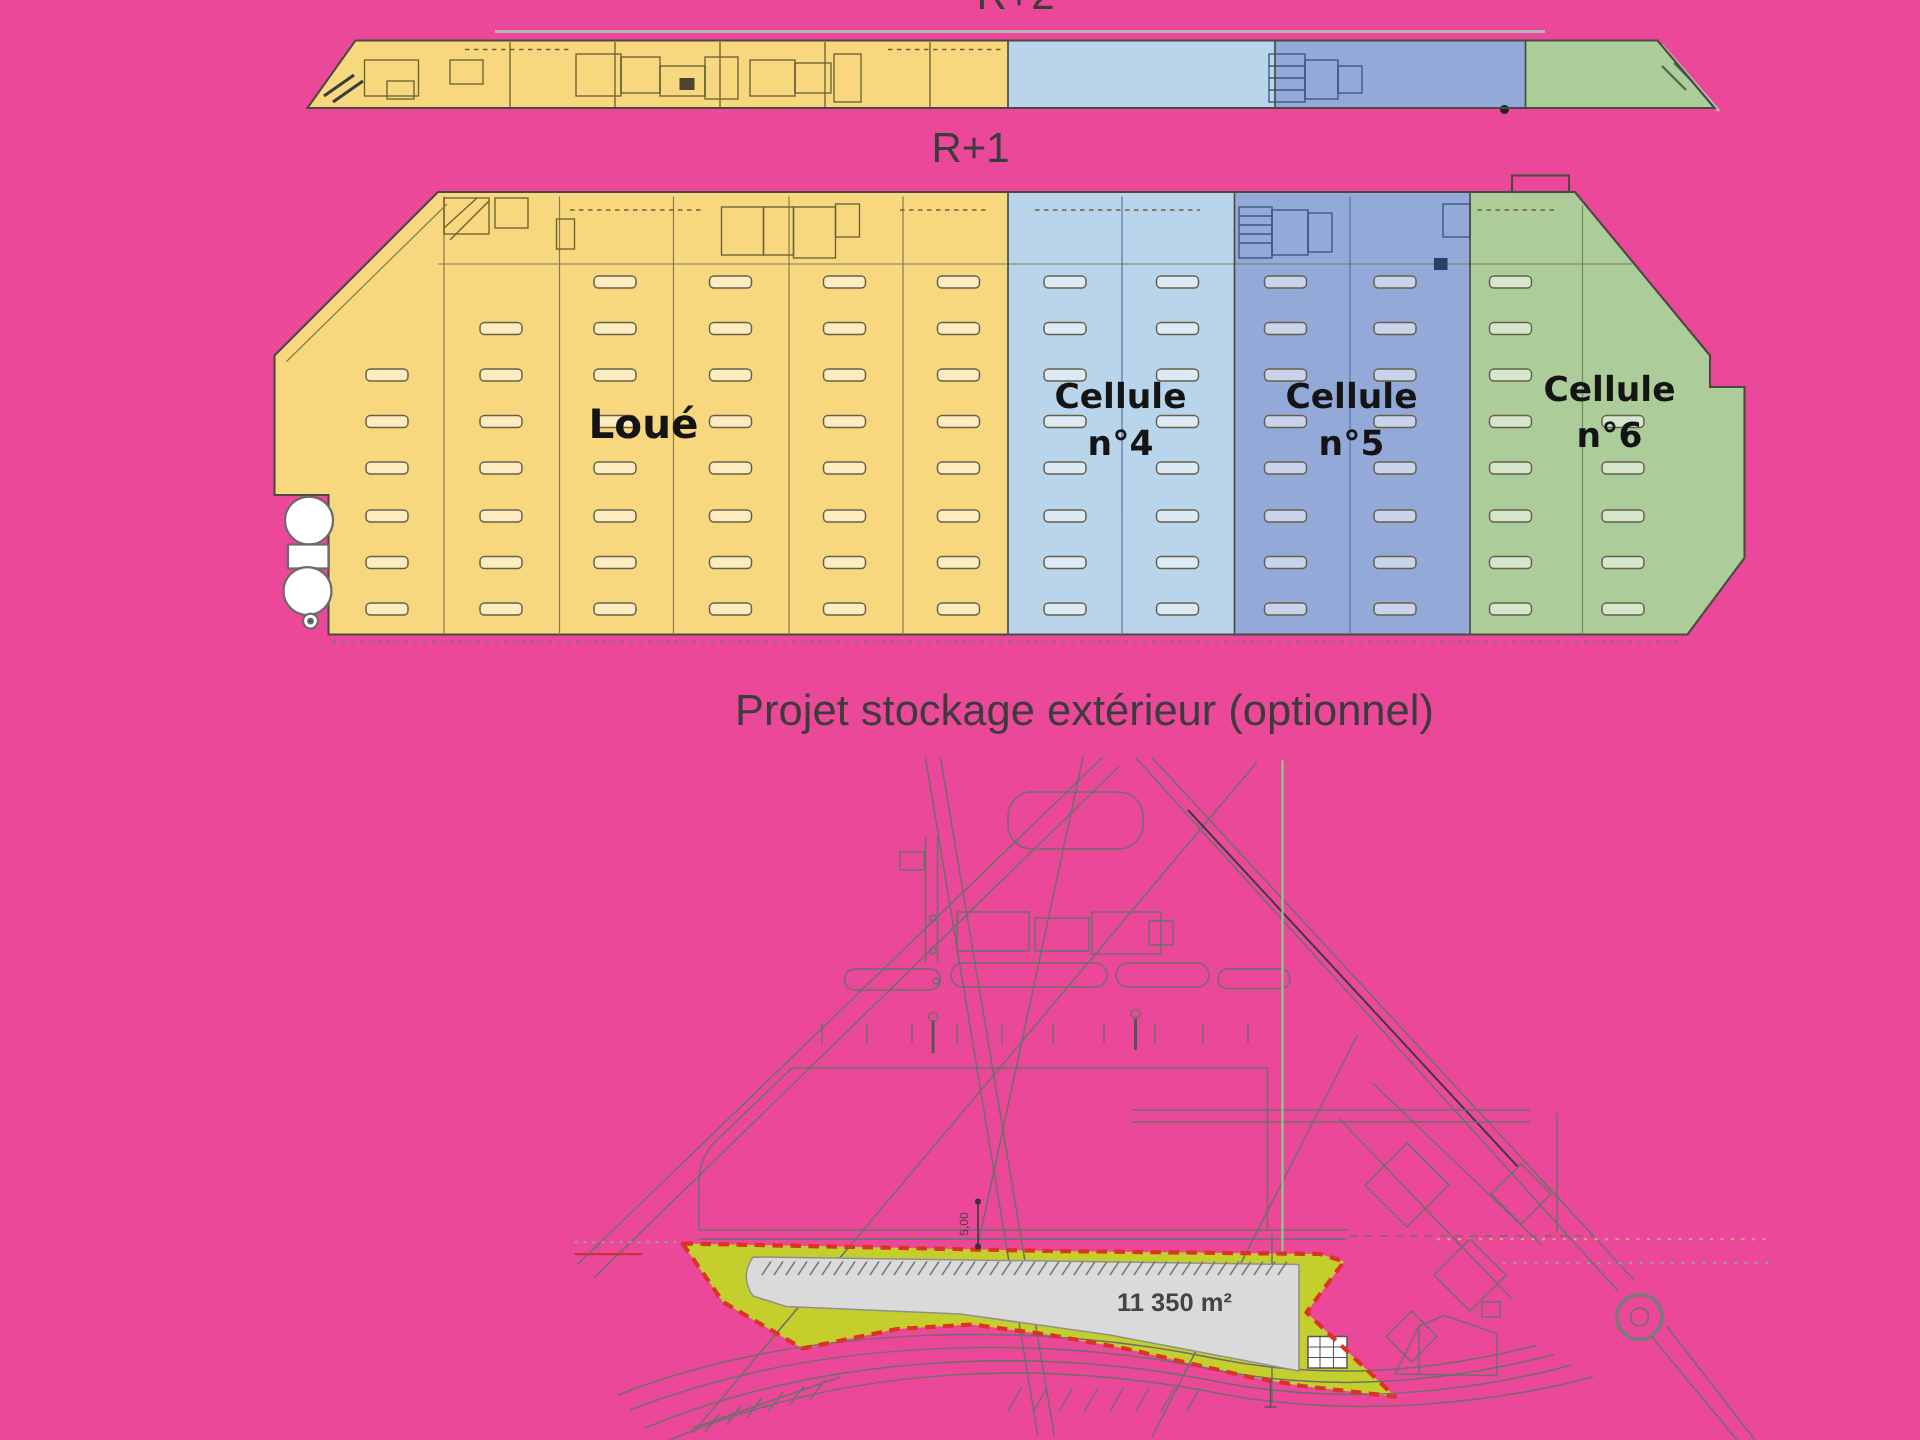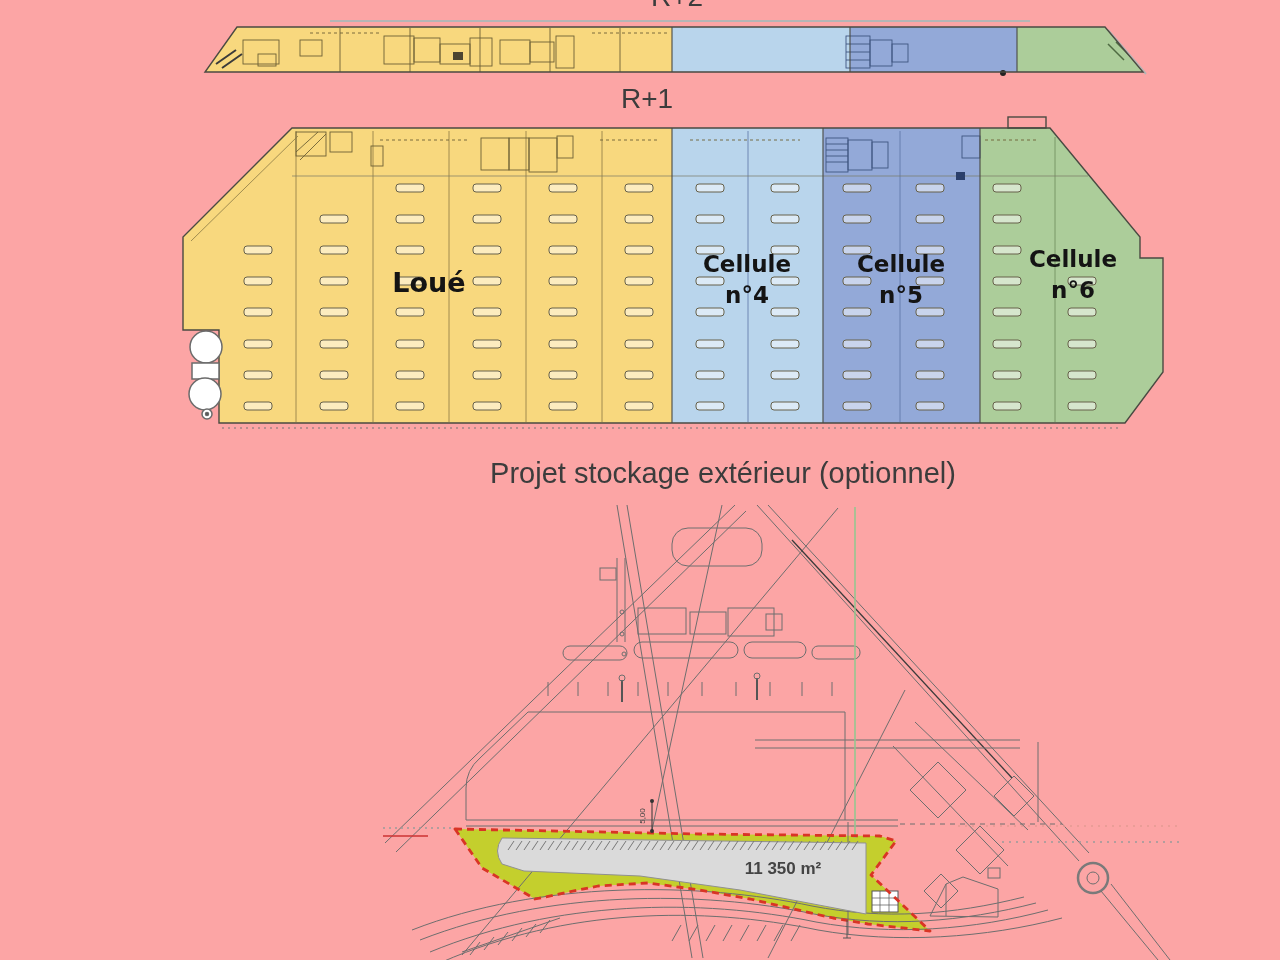--- a/index.html
+++ b/index.html
@@ -1,16 +1,16 @@
 <!DOCTYPE html>
 <html><head>
 <meta charset="utf-8">
 <style>
   html,body{margin:0;padding:0;background:#ffffff;}
-  .stage{position:relative;width:1280px;height:960px;background:#fca5a5;overflow:hidden;}
+  .stage{position:relative;width:1280px;height:960px;background:#ec4899;overflow:hidden;}
   svg{display:block;}
   .outline{fill:none;stroke:#4a4a42;stroke-width:1.4;}
   .sec-line{stroke:#4a4a42;stroke-width:1.1;}
   .bay{stroke:#8a7a45;stroke-width:.8;fill:none;}
   .bay-b{stroke:#5c73a6;stroke-width:.8;fill:none;}
   .bay-g{stroke:#6d8c5c;stroke-width:.8;fill:none;}
   .detail{fill:none;stroke:#6d6136;stroke-width:.9;}
   .detail-b{fill:none;stroke:#3f5580;stroke-width:.9;}
   .comb{stroke:#6d6136;stroke-width:.9;stroke-dasharray:3 3;fill:none;}
   .vent{fill:rgba(255,255,255,.5);stroke:#66604a;stroke-width:1;}

